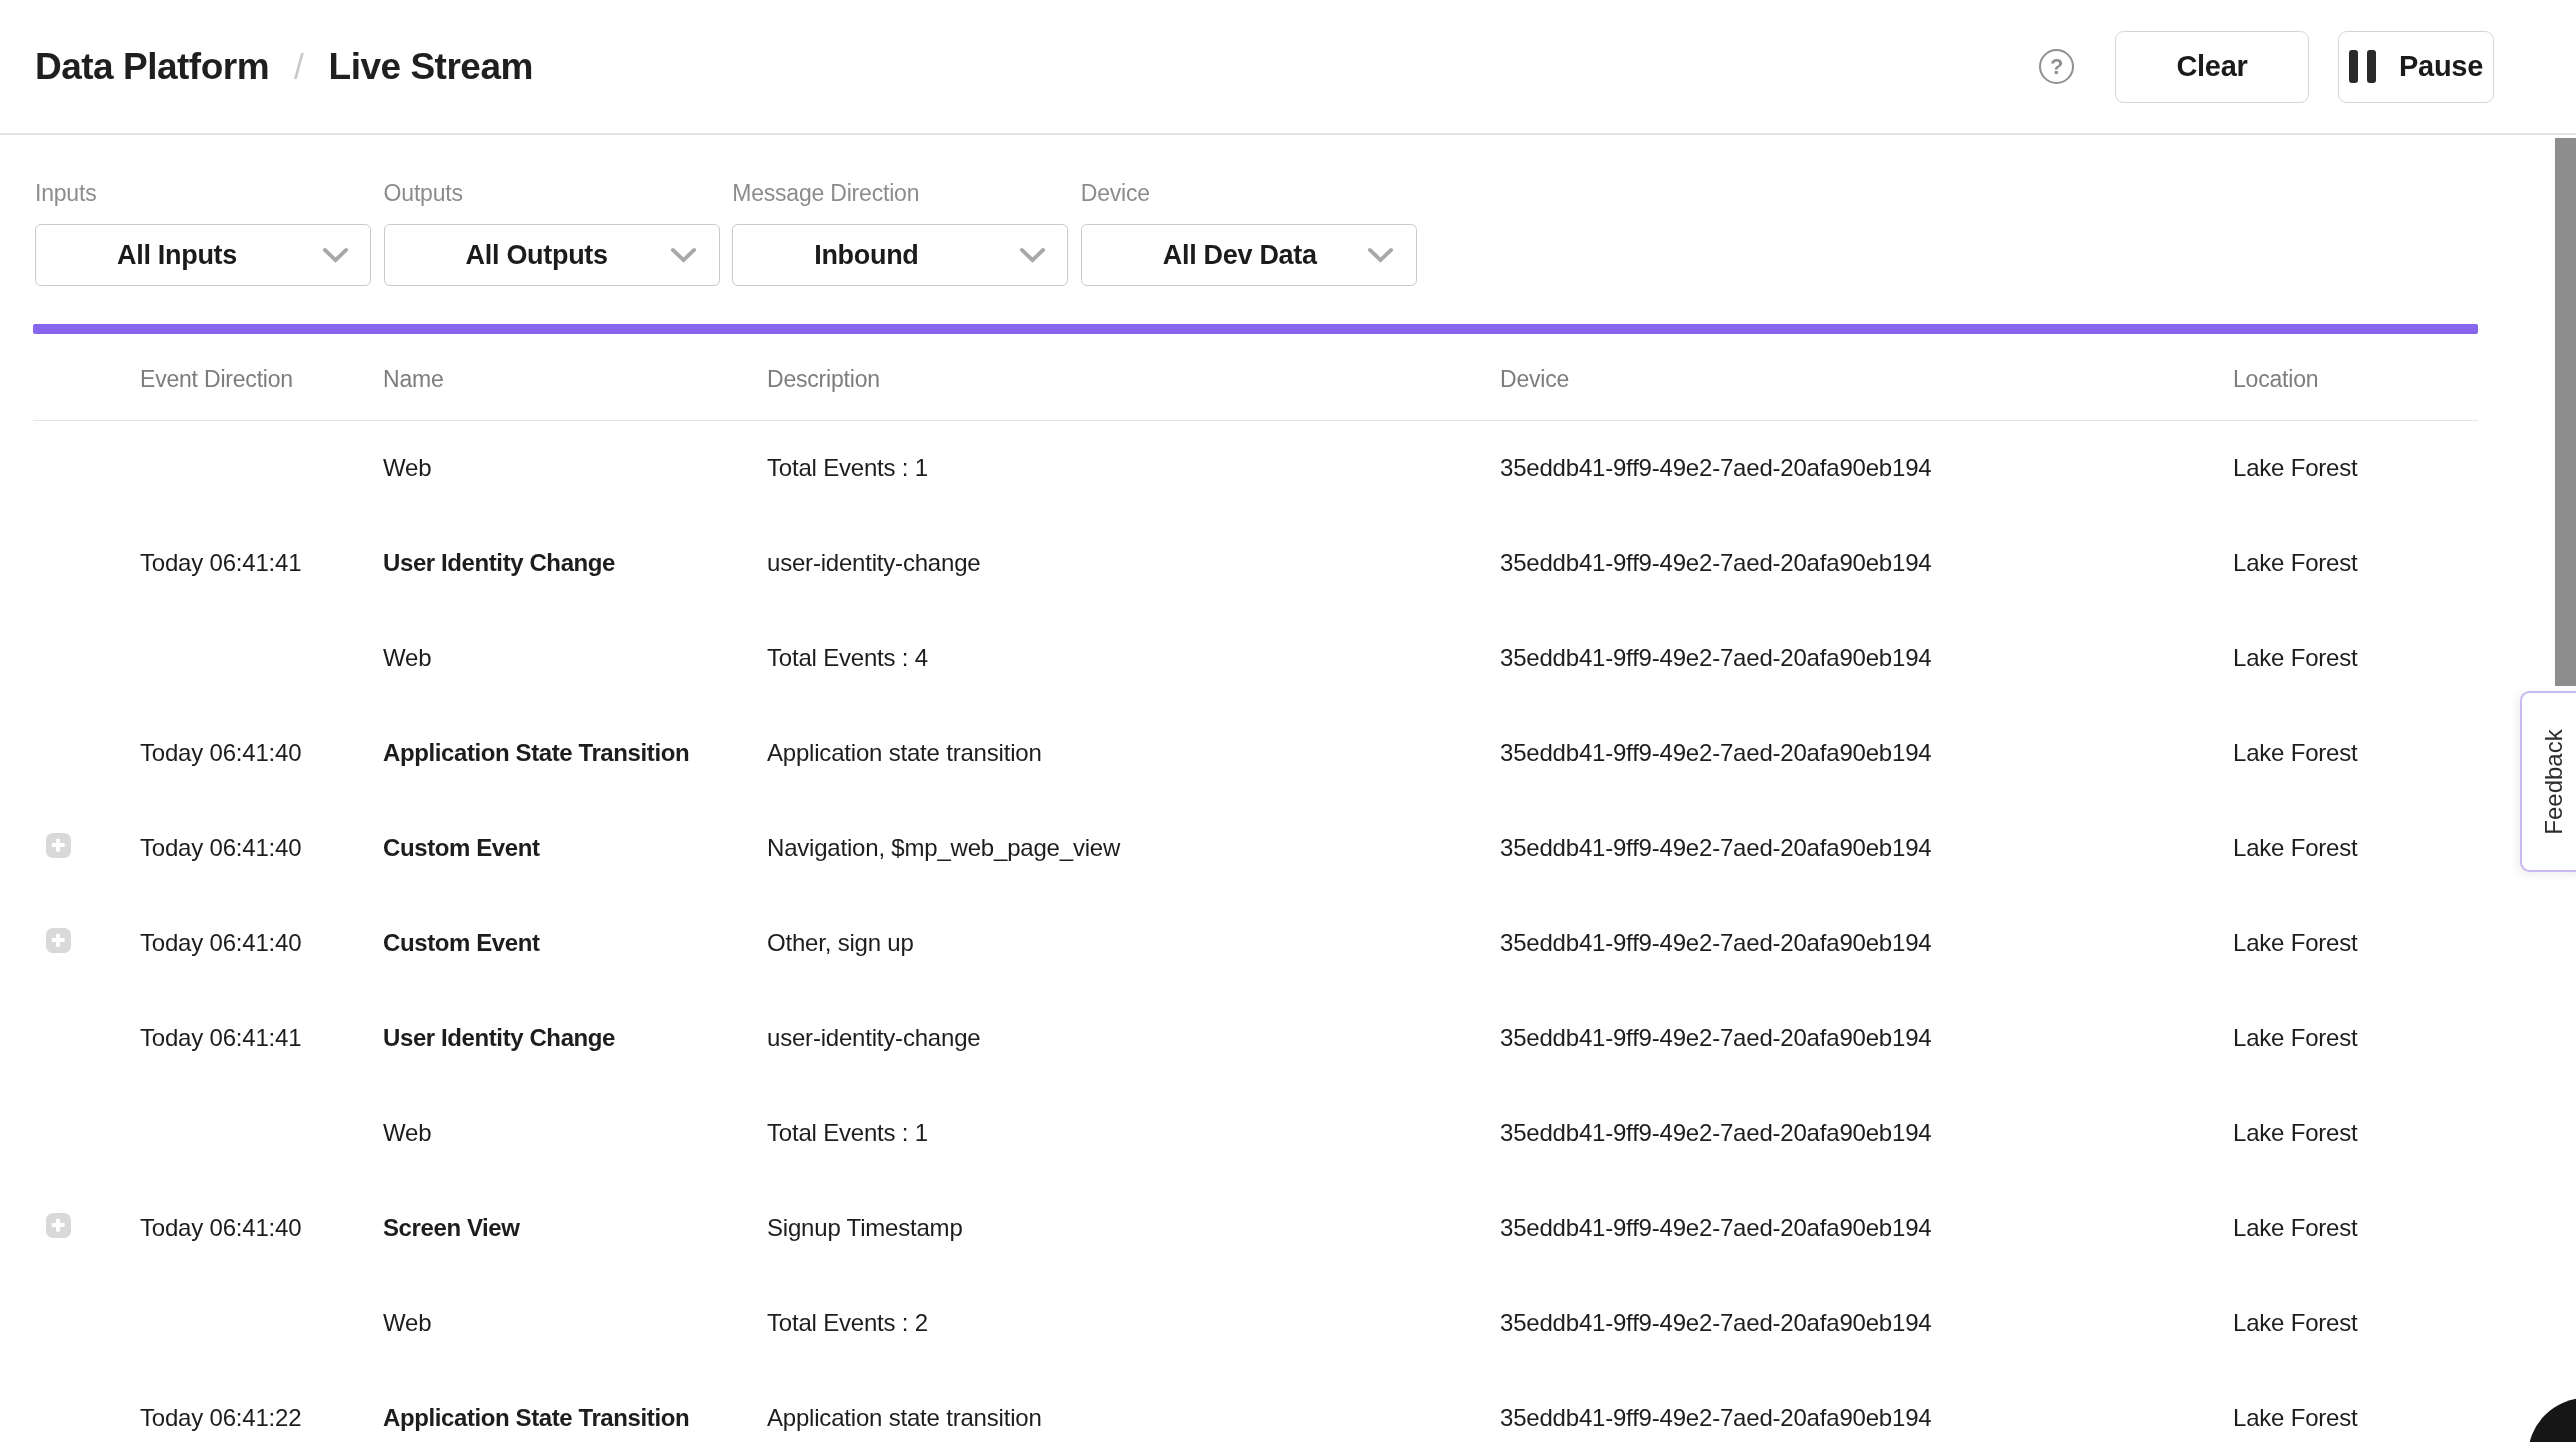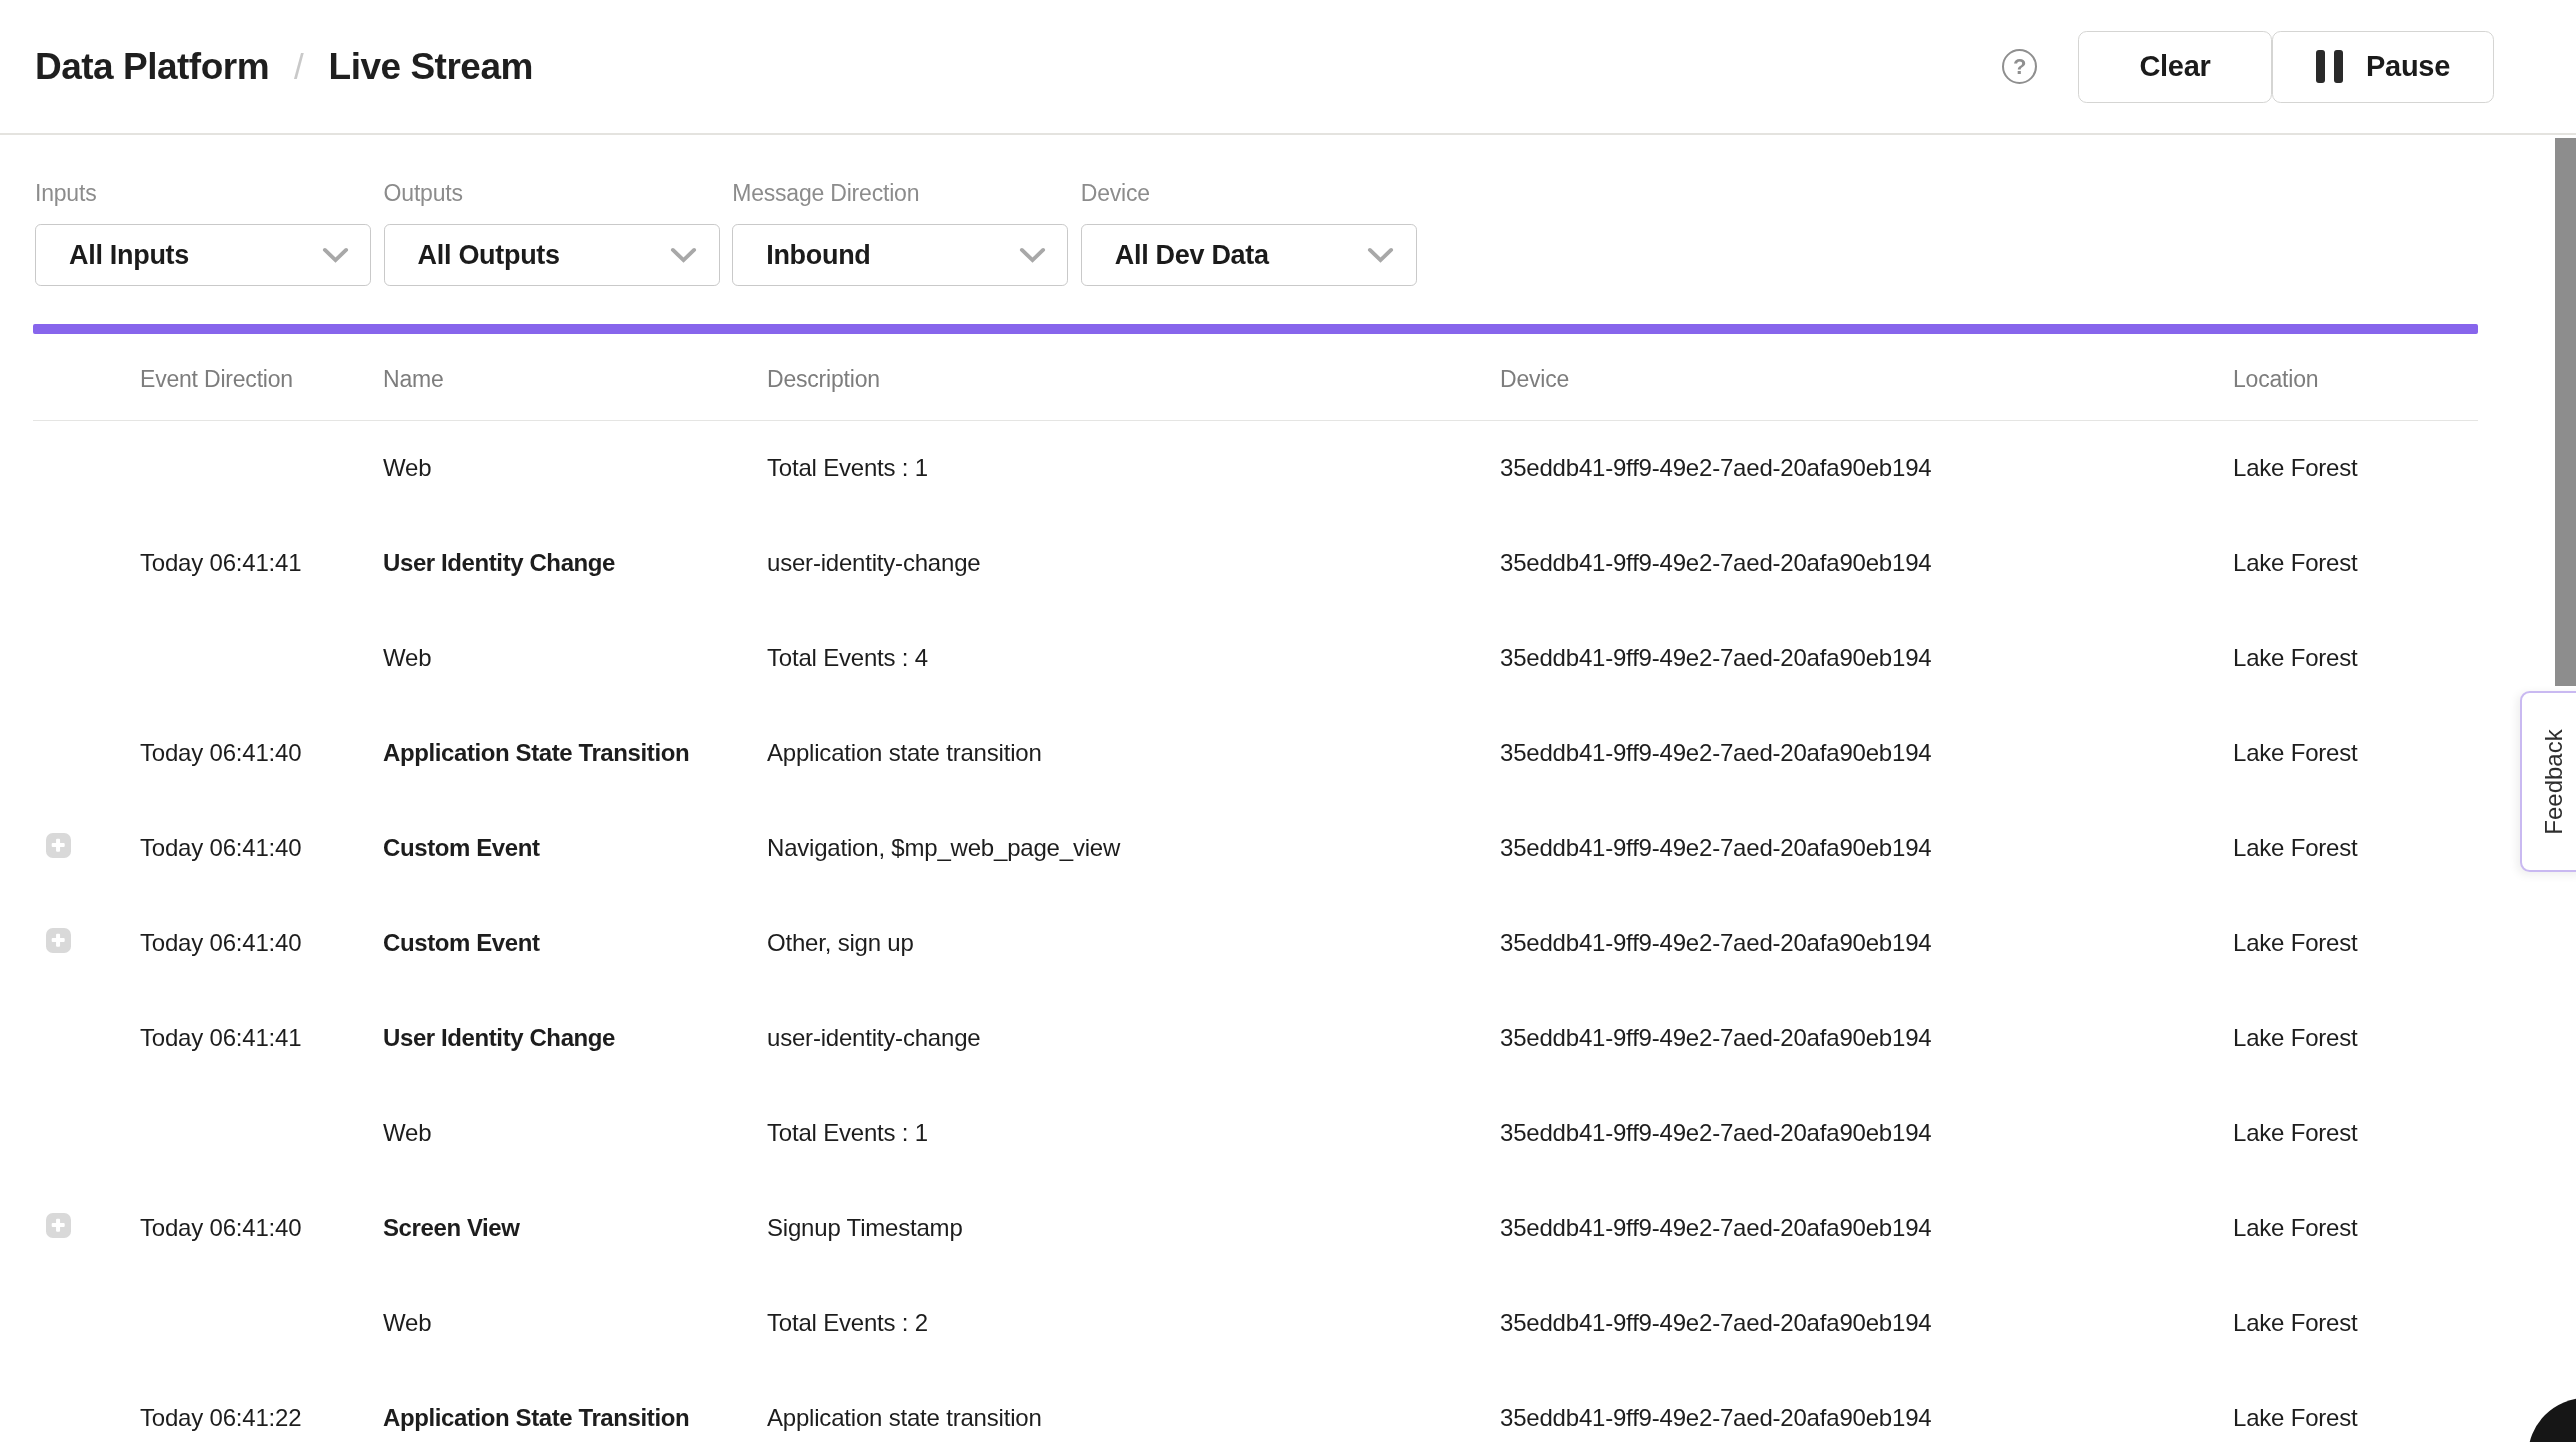--- a/index.html
+++ b/index.html
@@ -30,35 +30,35 @@
     font-size:22px; font-weight:700; color:#8f8f8f;
     margin-right:41px; cursor:pointer; background:#fff;
   }
   .btn {
     height:72px; background:#fff; border:1.9px solid #d5d5d3; border-radius:8.7px;
     font-size:29px; font-weight:700; color:#1b1b1b;
     display:flex; align-items:center; justify-content:center;
     cursor:pointer; font-family:inherit; letter-spacing:-0.3px;
   }
   .btn-clear { width:194px;text-align:right; }
-  .btn-pause { width:222px; margin-left:0; }
+  .btn-pause { width:156px; margin-left:29px; }
   .pause-icon { display:flex; margin-right:23px; }
   .pause-icon i { display:block; width:8.7px; height:33px; background:#2a2a2a; border-radius:2.9px; }
   .pause-icon i + i { margin-left:9.7px; }
 
   
   .filters { display:flex; gap:12.6px; padding:45px 0 0 35px; }
   .filter-label { font-size:23px; color:#8c8c8c; height:27px; margin-bottom:17px; }
   .select {
     width:336px; height:62px; background:#fff;
     border:1.9px solid #c9c9c9; border-radius:5.8px;
     display:flex; align-items:center; justify-content:space-between;
     padding:0 21.4px 0 33px; cursor:pointer;
   }
-  .select-value { font-size:27px; font-weight:700; color:#1b1b1b; letter-spacing:-0.3px; }
+  .select-value { font-size:27px; font-weight:700; color:#1b1b1b; letter-spacing:-0.3px;margin-left:48px; }
   .chevron { flex:none; }
 
   
   .stream-bar {
     margin:38px 0 0 33px; width:2445px; height:9.7px;
     background:var(--accent); border-radius:1.9px;
   }
 
   
   .table { margin-left:33px; width:2445px; }

